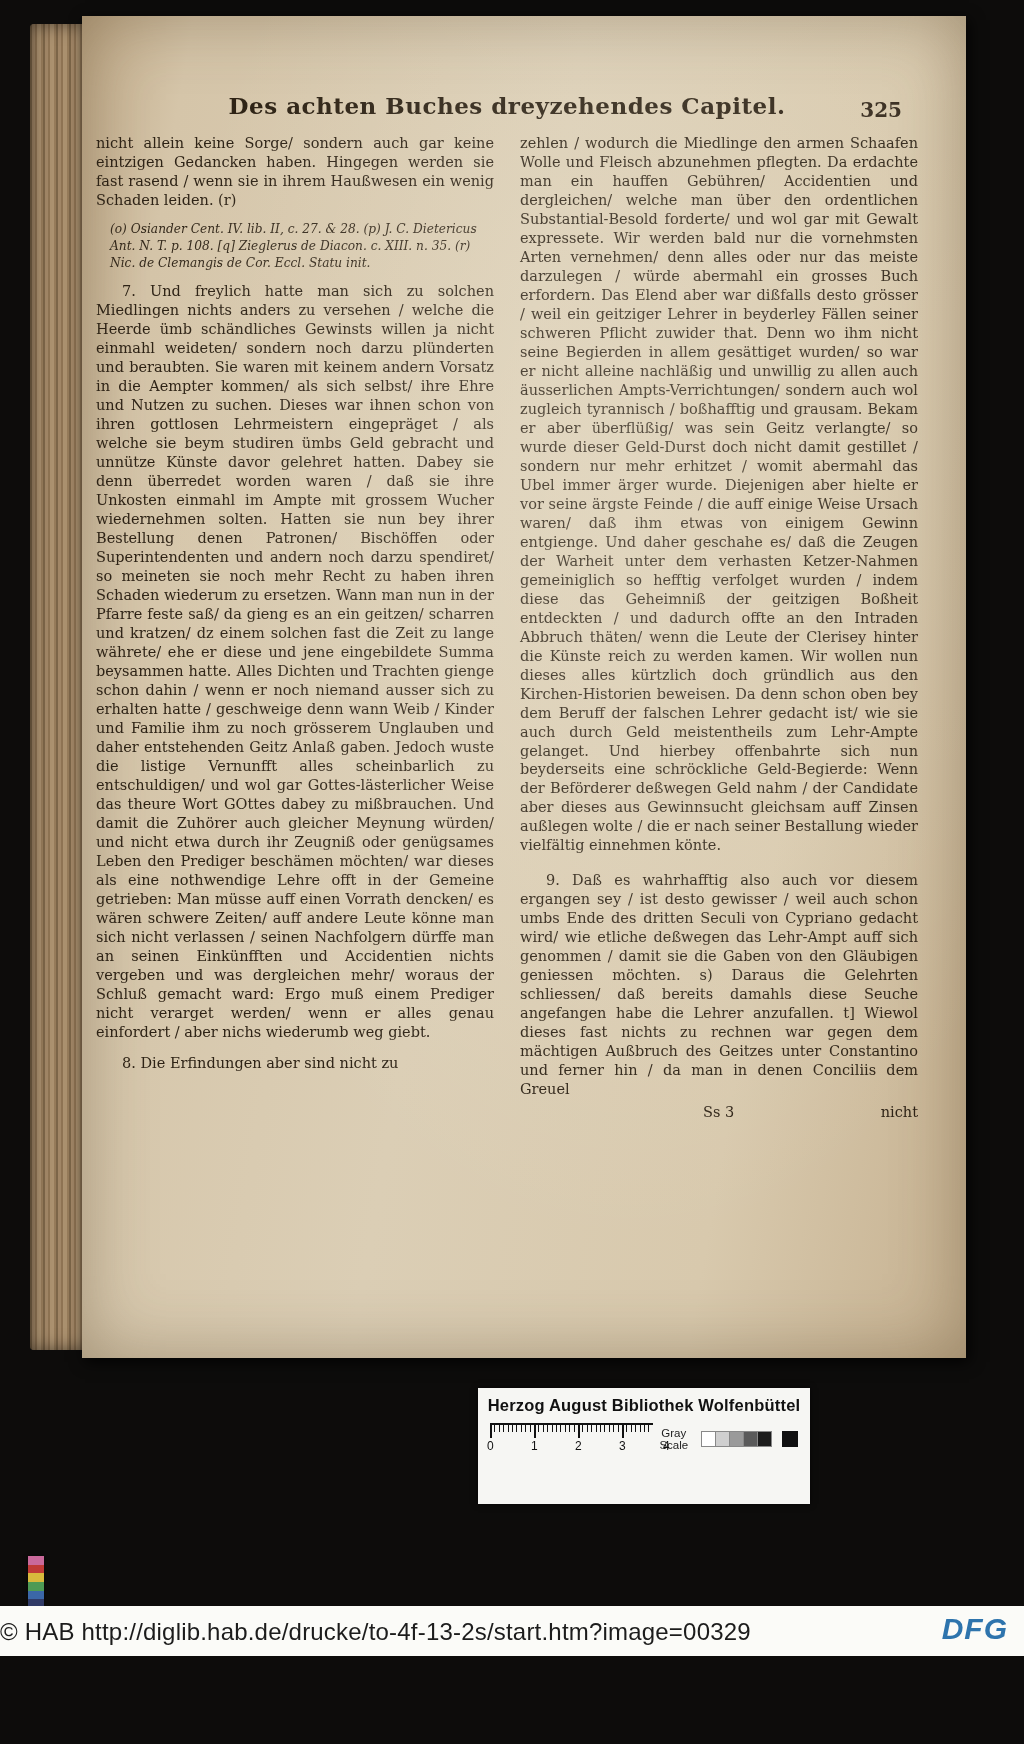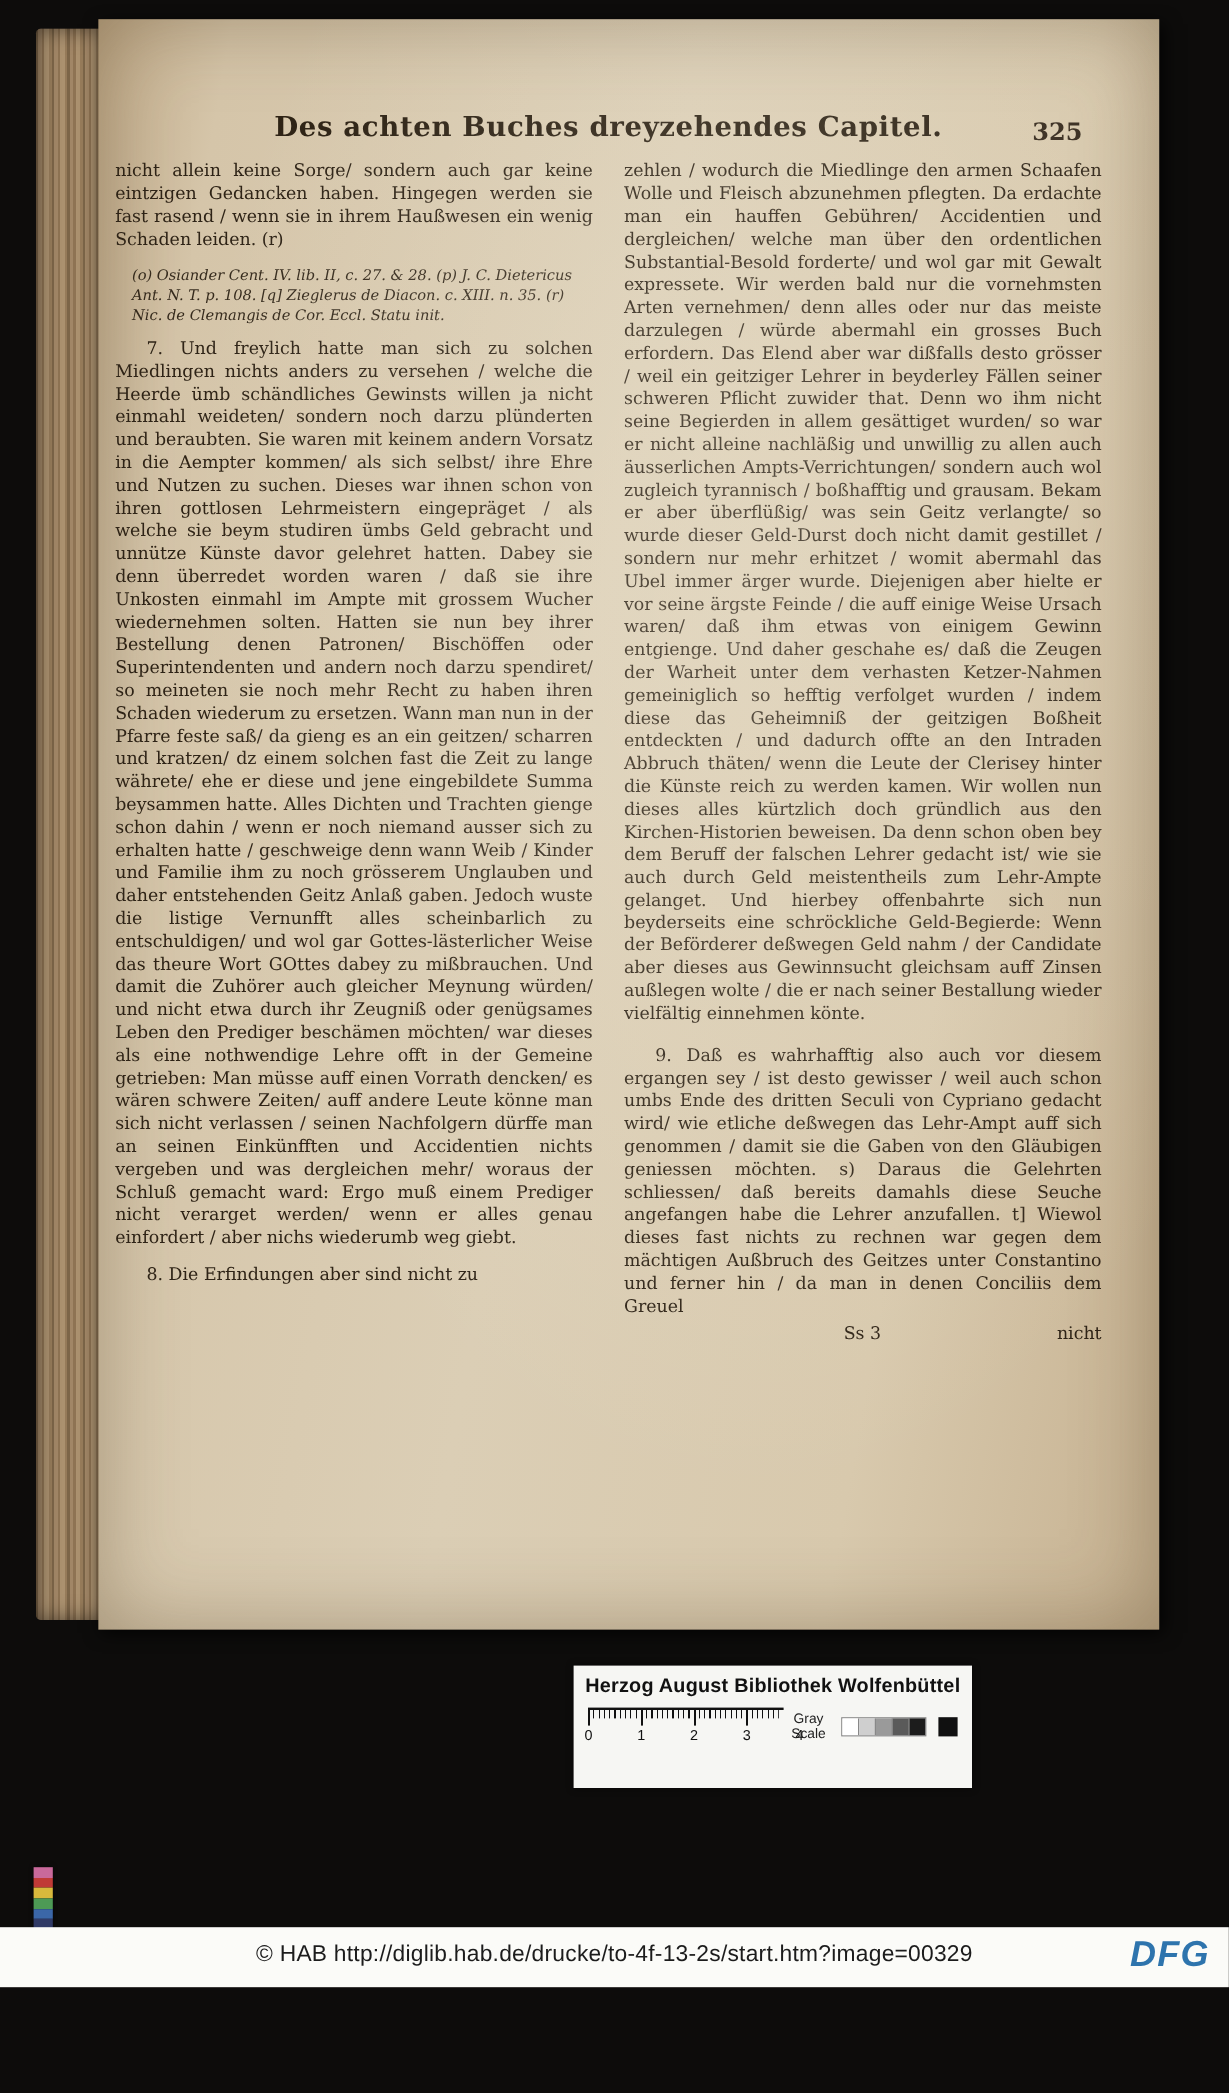--- a/index.html
+++ b/index.html
@@ -42,21 +42,21 @@
   .para-indent{text-indent:26px;}
   .para-sp{margin-top:12px;}
   .citations{
     margin:11px 0 11px 14px;font-style:italic;font-size:12.2px;line-height:1.38;
     color:#352a1c;text-align:left;
   }
   .sigline{display:flex;justify-content:space-between;margin-top:4px;font-size:14.5px;}
   .sigline .sig{margin-left:46%;}
   
   .cal-card{
-    position:absolute;left:478px;top:1388px;width:332px;height:102px;
+    position:absolute;left:478px;top:1388px;width:332px;height:116px;
     background:#f6f6f3;box-shadow:0 0 6px rgba(0,0,0,.6);
     font-family:"Liberation Sans", sans-serif;color:#111;
   }
   .cal-title{
     text-align:center;font-weight:bold;font-size:16.5px;margin-top:8px;letter-spacing:.2px;
   }
   .cal-row{display:flex;align-items:flex-start;justify-content:space-between;padding:8px 12px 0 12px;}
   .ruler{width:186px;}
   .ruler-bar{height:2px;background:#111;}
   .ruler-ticks{position:relative;height:13px;}
@@ -77,22 +77,22 @@
   .color-strip{
     position:absolute;left:28px;top:1556px;width:16px;height:52px;
     display:flex;flex-direction:column;box-shadow:0 0 4px rgba(0,0,0,.6);
   }
   
   .footer-bar{
     position:absolute;left:0;top:1606px;width:1024px;height:50px;background:#fbfbf8;
     font-family:"Liberation Sans", sans-serif;
   }
   .copyright{
-    position:absolute;left:0;right:0;top:12px;text-align:center;
-    font-size:19px;color:#1c1c1c;letter-spacing:.2px;
+    position:absolute;left:0;right:0;top:12px;
+    font-size:24px;color:#1c1c1c;letter-spacing:.2px;
   }
   .dfg-logo{
     position:absolute;right:16px;top:6px;font-size:30px;font-weight:bold;font-style:italic;
     color:#2e74ad;letter-spacing:1px;
   }
 </style>
 </head>
 <body>
 
 <div class="scan">

